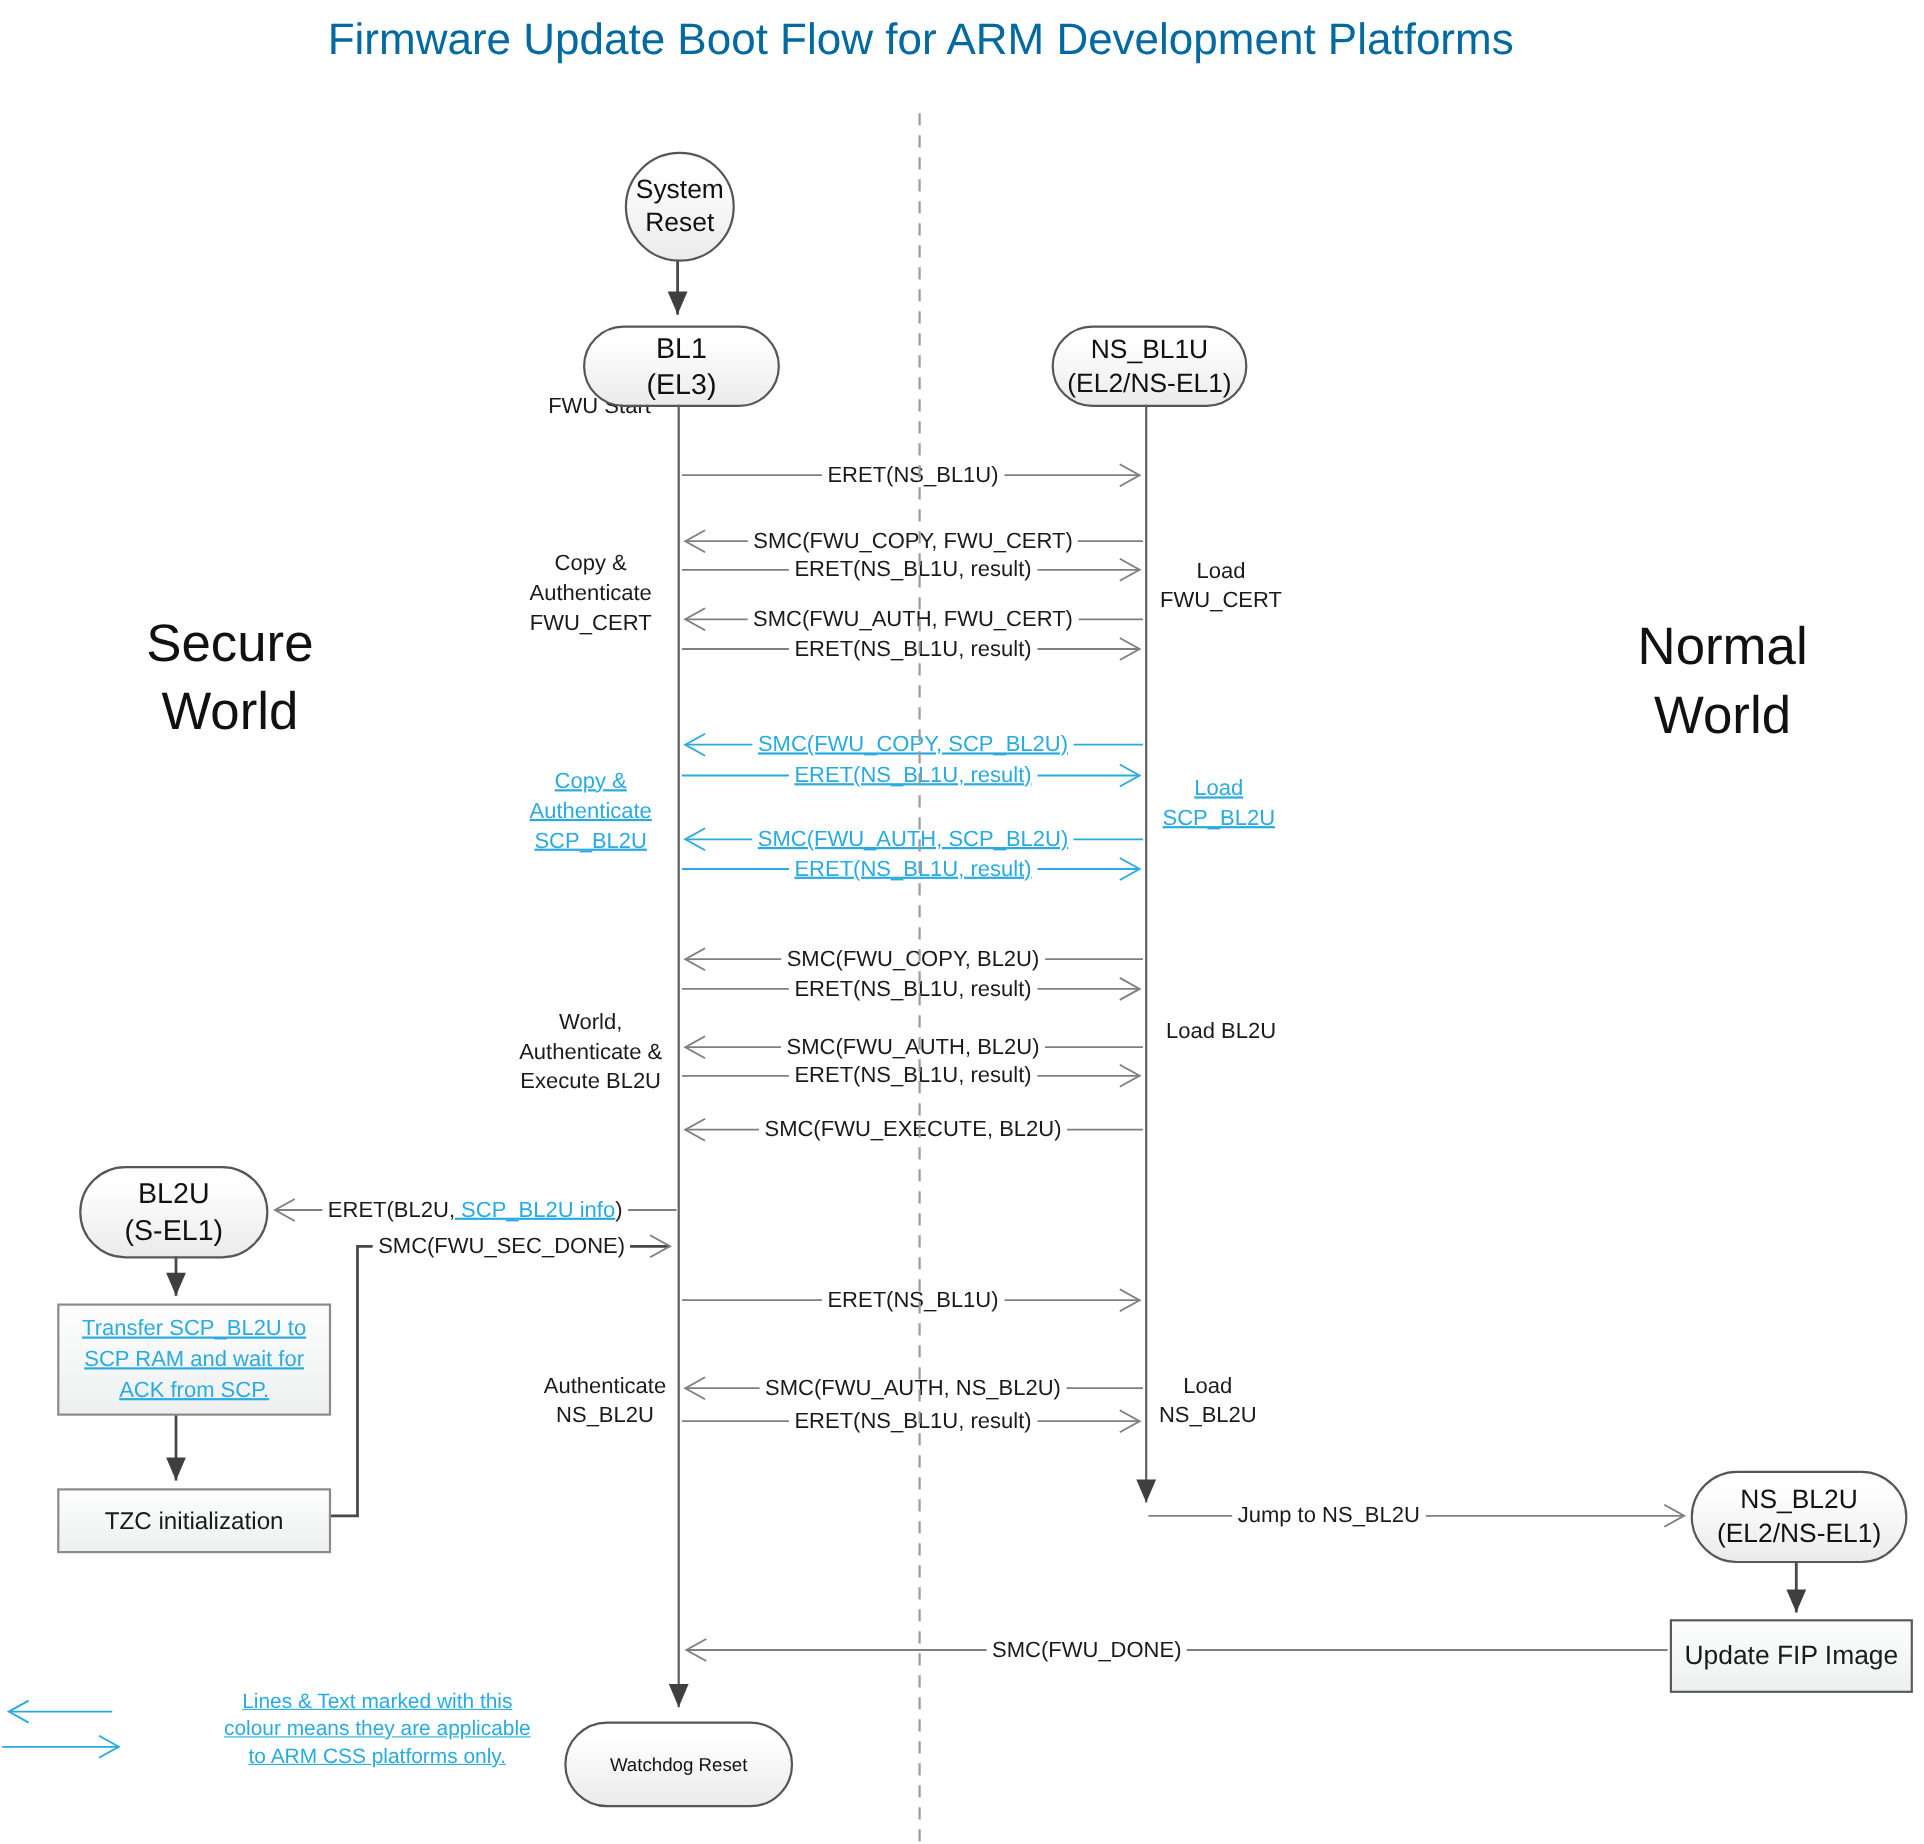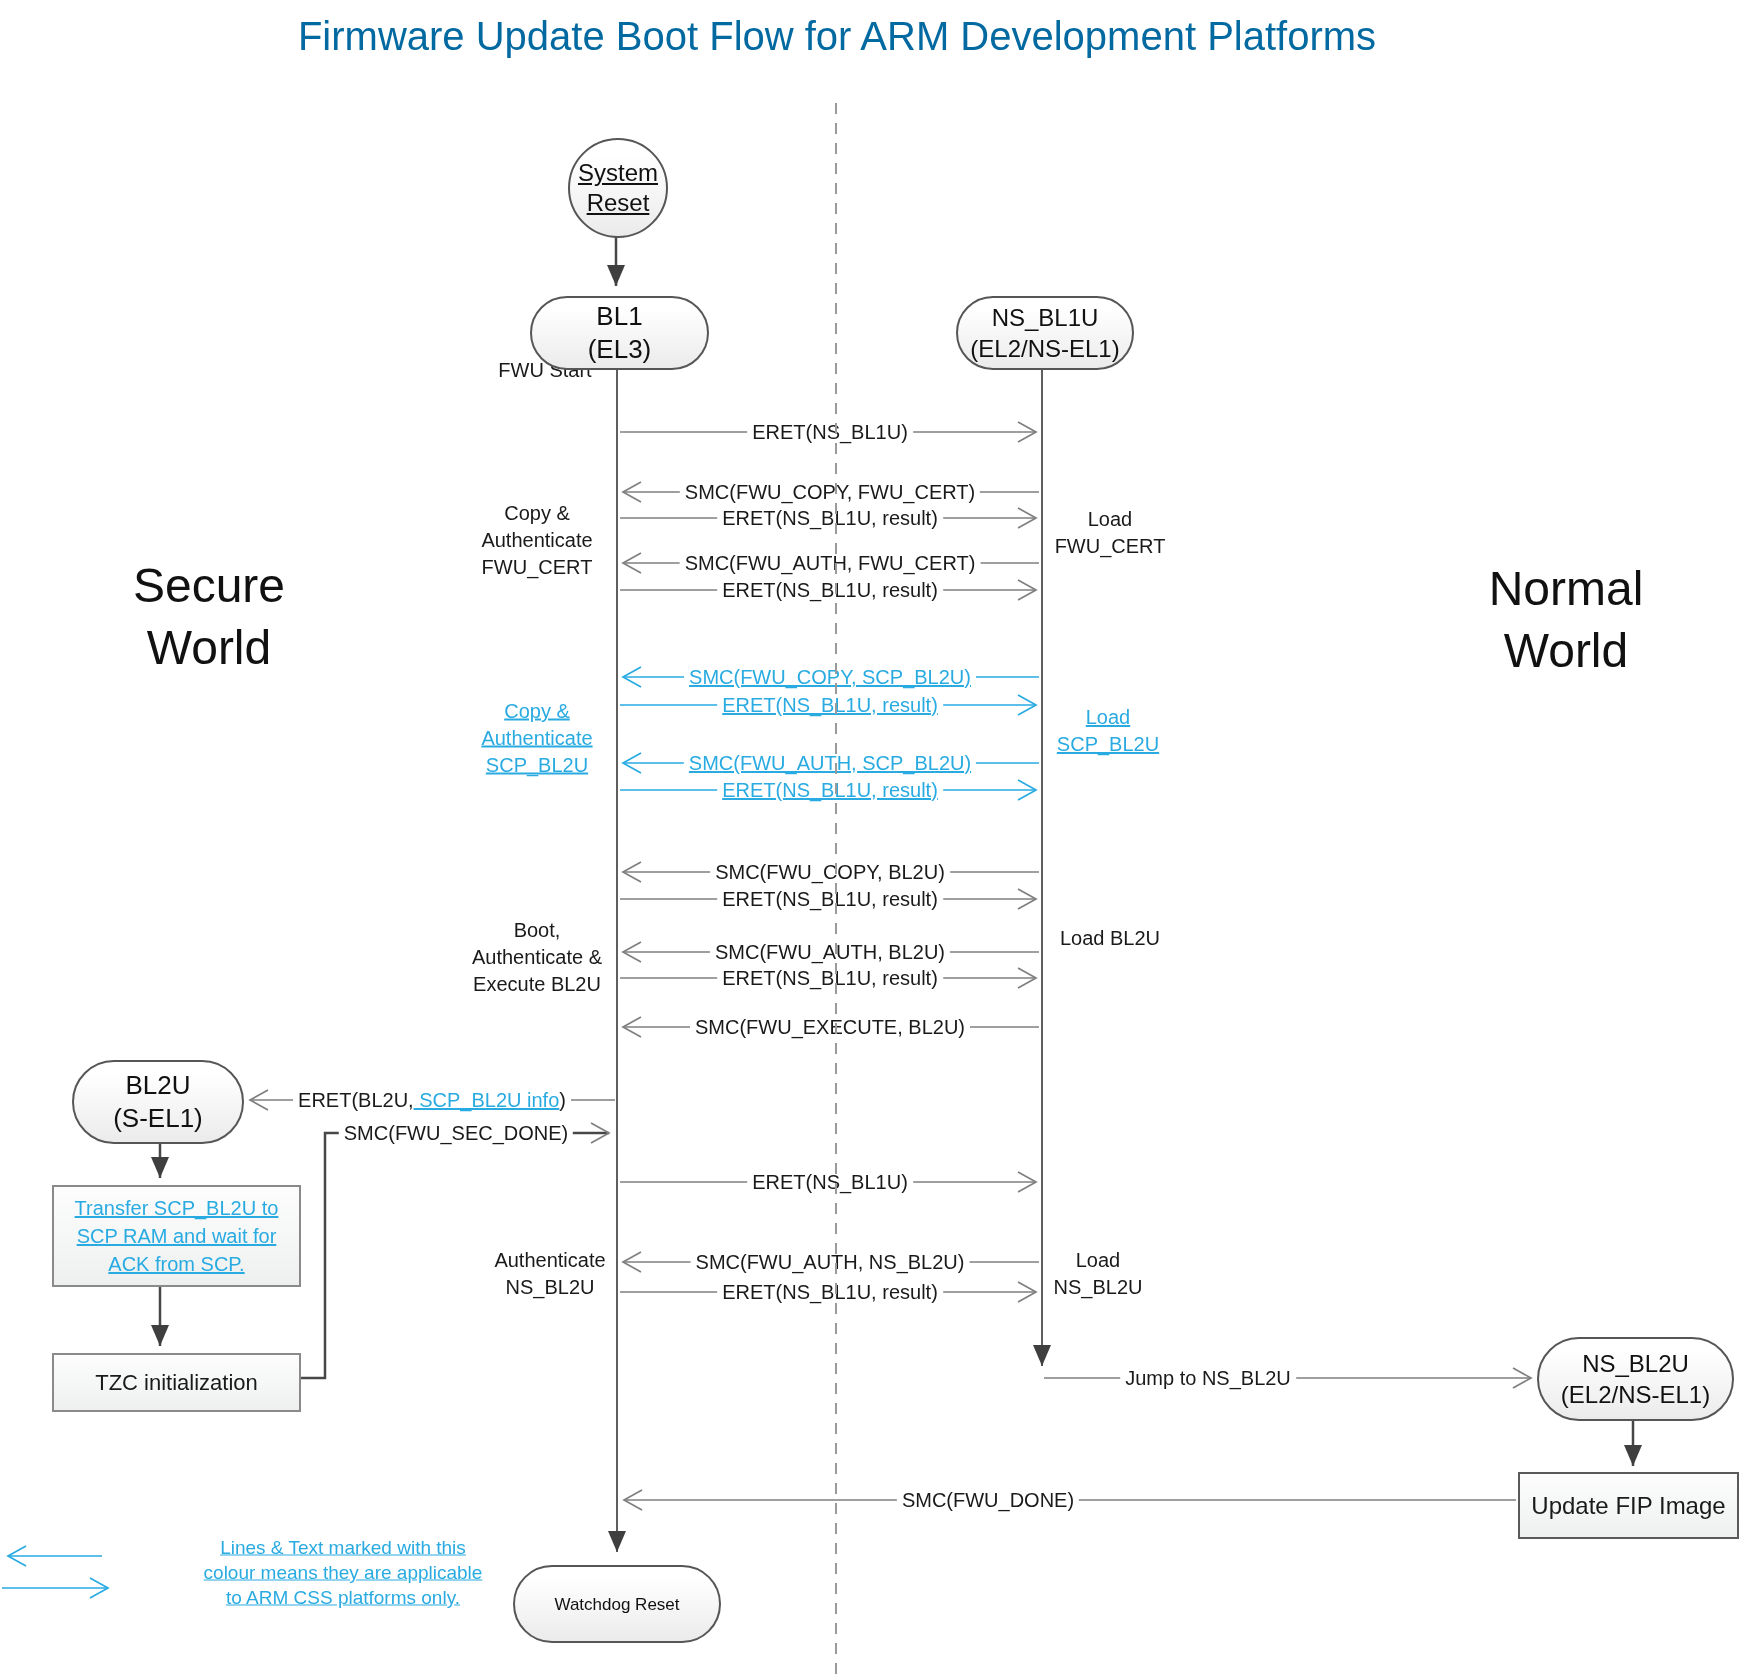--- a/index.html
+++ b/index.html
@@ -17,21 +17,21 @@
         padding:0 5px;font-size:20px;line-height:24px;z-index:3;text-align:center;}
   .side{position:absolute;transform:translate(-50%,-50%);text-align:center;font-size:20px;
         line-height:27px;white-space:nowrap;z-index:2;}
   .side span{display:block;}
   .blue{color:var(--blue);text-decoration:underline;}
   .stadium{position:absolute;border:2px solid #565656;border-radius:200px;
            background:linear-gradient(180deg,#ffffff 15%,#ebebeb 100%);
            display:flex;flex-direction:column;align-items:center;justify-content:center;
            font-size:26px;line-height:33px;color:#111;z-index:4;text-align:center;}
   .stadium span{display:block;}
-  .circle{border-radius:50%;font-size:24px;line-height:30px;text-decoration:underline;}
+  .circle{border-radius:50%;font-size:24px;line-height:30px;}
   .rbox{position:absolute;border:2px solid #8a8a8a;
         background:linear-gradient(180deg,#fdfdfd,#eef0f0);
         display:flex;flex-direction:column;align-items:center;justify-content:center;
         text-align:center;z-index:4;}
   .rbox span{display:block;}
   .legend-text{position:absolute;transform:translate(-50%,-50%);font-size:19px;line-height:25px;
                text-align:center;z-index:2;margin-left:36px;}
   .legend-text span{display:block;}
 </style>
 </head>
@@ -158,21 +158,21 @@
     <span>FWU_CERT</span>
   </div>
 
   <div class="side blue" style="left:537px;top:738px">
     <span>Copy &amp;</span>
     <span>Authenticate</span>
     <span>SCP_BL2U</span>
   </div>
 
   <div class="side" style="left:537px;top:957px">
-    <span>Boot,</span>
+    <span>World,</span>
     <span>Authenticate &amp;</span>
     <span>Execute BL2U</span>
   </div>
 
   <div class="side" style="left:550px;top:1274px">
     <span>Authenticate</span>
     <span>NS_BL2U</span>
   </div>
 
   <div class="side" style="left:1110px;top:533px">

